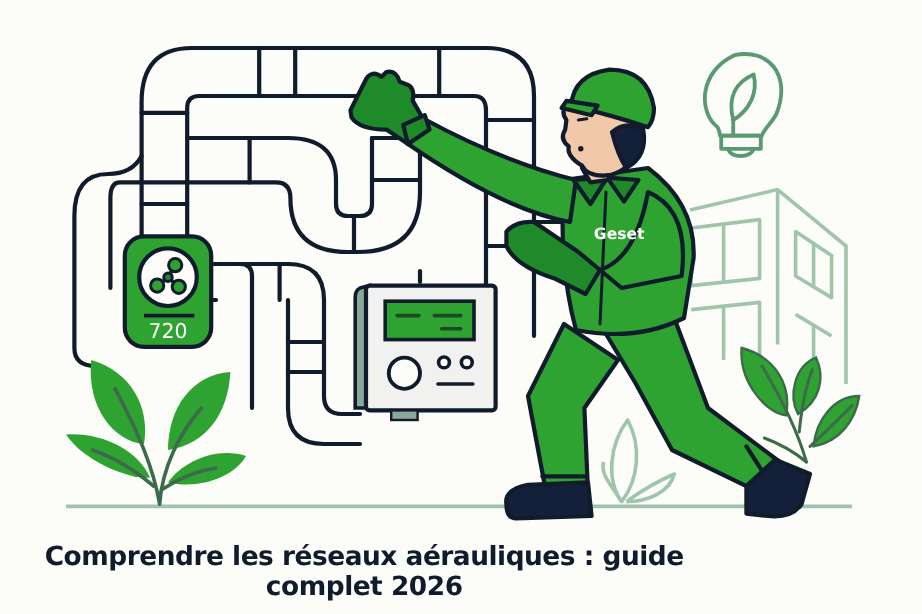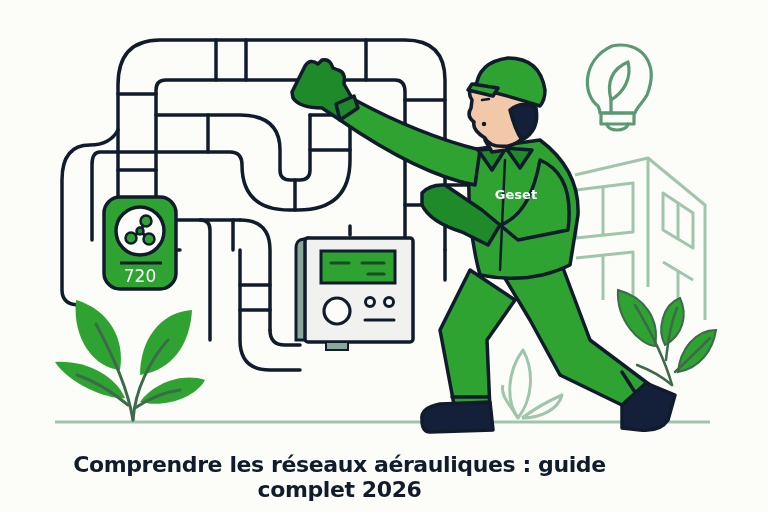--- a/index.html
+++ b/index.html
@@ -1,18 +1,18 @@
 <!DOCTYPE html>
 <html><head>
 <meta charset="utf-8">
 <style>
   html, body { margin:0; padding:0; }
   body { width:768px; height:512px; background:#fcfdf8; overflow:hidden; position:relative; font-family:"DejaVu Sans", sans-serif; }
   .stage { position:absolute; left:0; top:0; width:768px; height:512px; }
-  .caption { position:absolute; left:0; width:607px; top:452px; text-align:center; font-family:"DejaVu Sans", sans-serif; font-size:22px; font-weight:bold; color:#101c2c; letter-spacing:-0.4px;padding-left:36px; }
+  .caption { position:absolute; left:0; width:607px; top:452px; text-align:center; font-family:"DejaVu Sans", sans-serif; font-size:22px; font-weight:bold; color:#101c2c; letter-spacing:-0.4px; }
   svg text { font-family:"DejaVu Sans", sans-serif; }
 </style>
 </head>
 <body>
 
 <div class="stage">
 <svg width="768" height="512" viewBox="0 0 768 512" xmlns="http://www.w3.org/2000/svg">
 
   <g fill="none" stroke="#9fc6ab" stroke-width="3" stroke-linejoin="round">
     <path d="M575 175 L648 158 L705 205 L705 320"></path>

